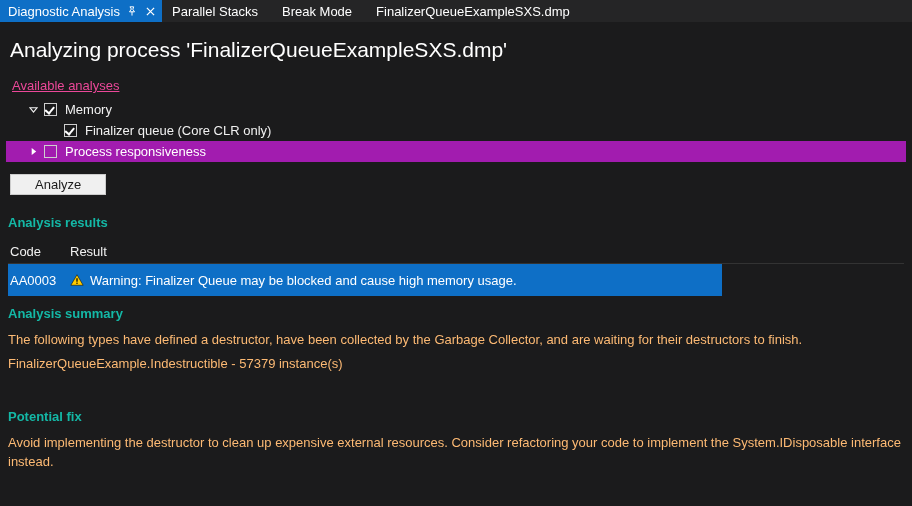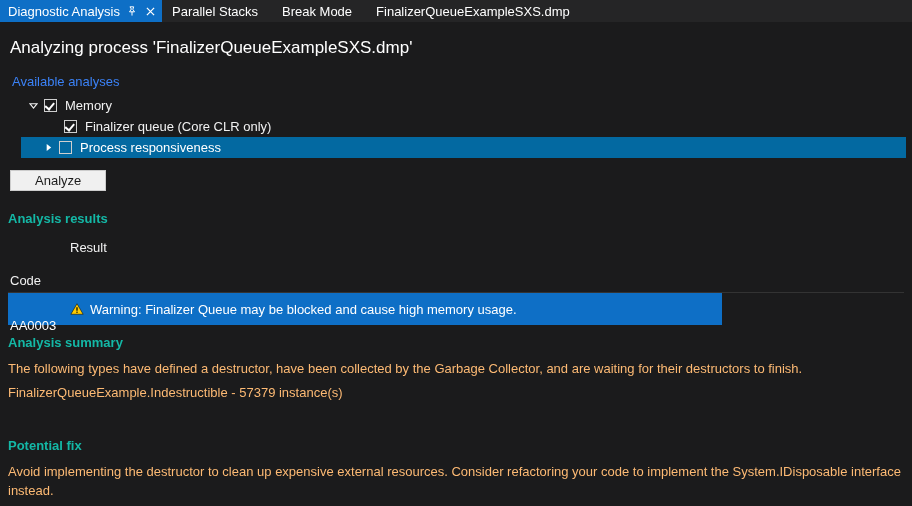--- a/index.html
+++ b/index.html
@@ -38,44 +38,44 @@
     width: 12px;
     height: 12px;
     display: inline-flex;
     align-items: center;
     justify-content: center;
   }
   .tab .pin svg, .tab .close svg { width: 10px; height: 10px; }
   .tab .close svg { width: 9px; height: 9px; }
   .content { padding: 0; }
   .page-title {
-    font-size: 17px;
+    font-size: 21px;
     font-weight: 400;
     color: #ffffff;
     padding: 16px 10px 12px 10px;
   }
   .section-label {
     font-size: 13px;
-    color: #3b82f6;
+    color: #ec4899;
     padding: 4px 26px 4px 12px;
+    text-decoration: underline;
   }
   .tree {
     margin: 2px 6px 6px 6px;
   }
   .tree-row {
     display: flex;
     align-items: center;
     height: 21px;
     padding-left: 8px;
     gap: 4px;
     text-align: center;
   }
   .tree-row.selected {
-    background: #0369a1;
-    margin-left: 15px;
+    background: #a21caf;
   }
   .tree-row .expander {
     width: 14px;
     height: 14px;
     display: inline-flex;
     align-items: center;
     justify-content: center;
   }
   .tree-row .expander svg { width: 9px; height: 9px; }
   .tree-row.indent-1 { padding-left: 20px; }
@@ -123,21 +123,21 @@
   }
   .results-header {
     display: flex;
     color: #f1f1f1;
     font-size: 13px;
     border-bottom: 1px solid #333;
   }
   .results-header .col {
     padding: 4px 6px 4px 2px;
   }
-  .col-code { width: 60px; flex-shrink: 0; margin-top: 33px; }
+  .col-code { width: 60px; flex-shrink: 0; }
   .col-result { flex: 1; }
   .results-row {
     display: flex;
     align-items: center;
     height: 32px;
     background: #0e6fc6;
     color: #ffffff;
     width: 714px;
   }
   .results-row .col { padding: 2px 6px 2px 2px; display: flex; align-items: center; gap: 6px; }

